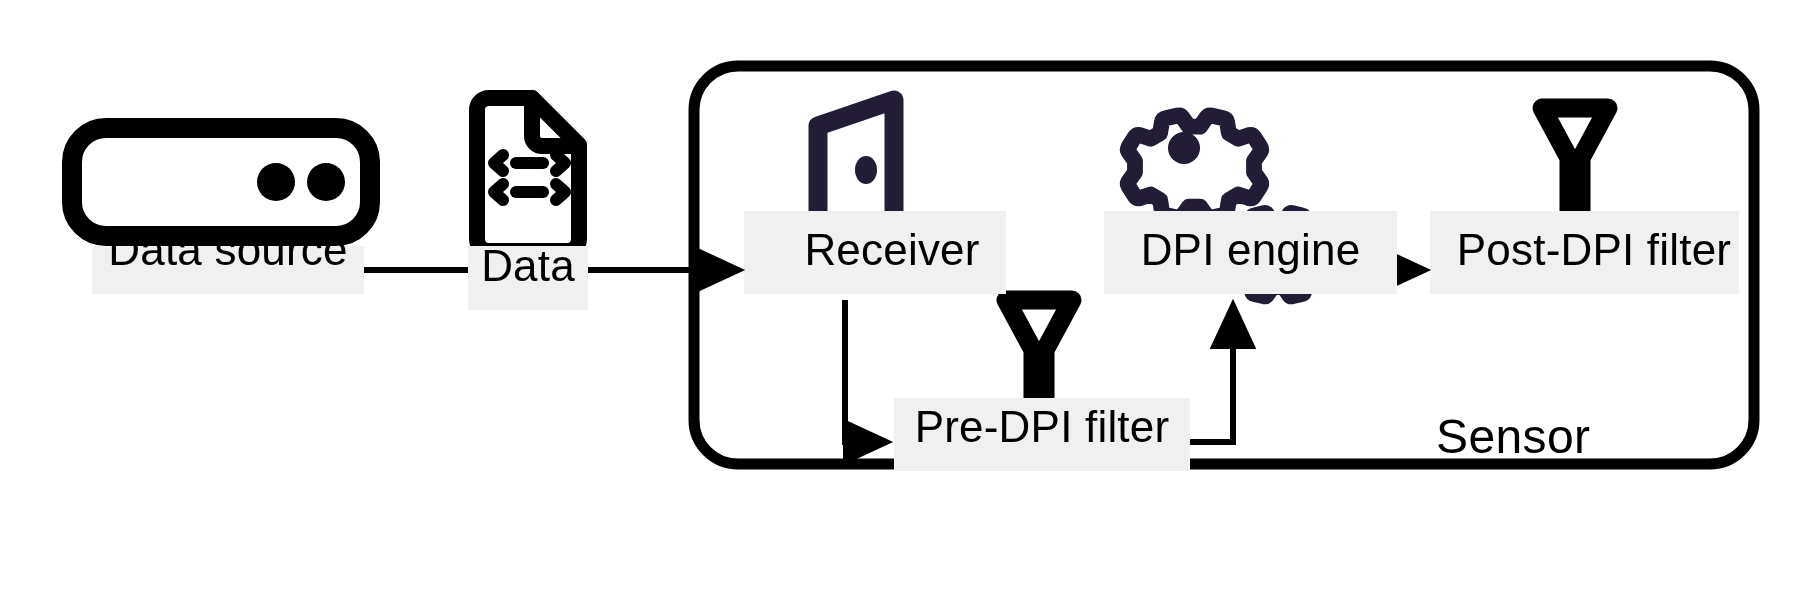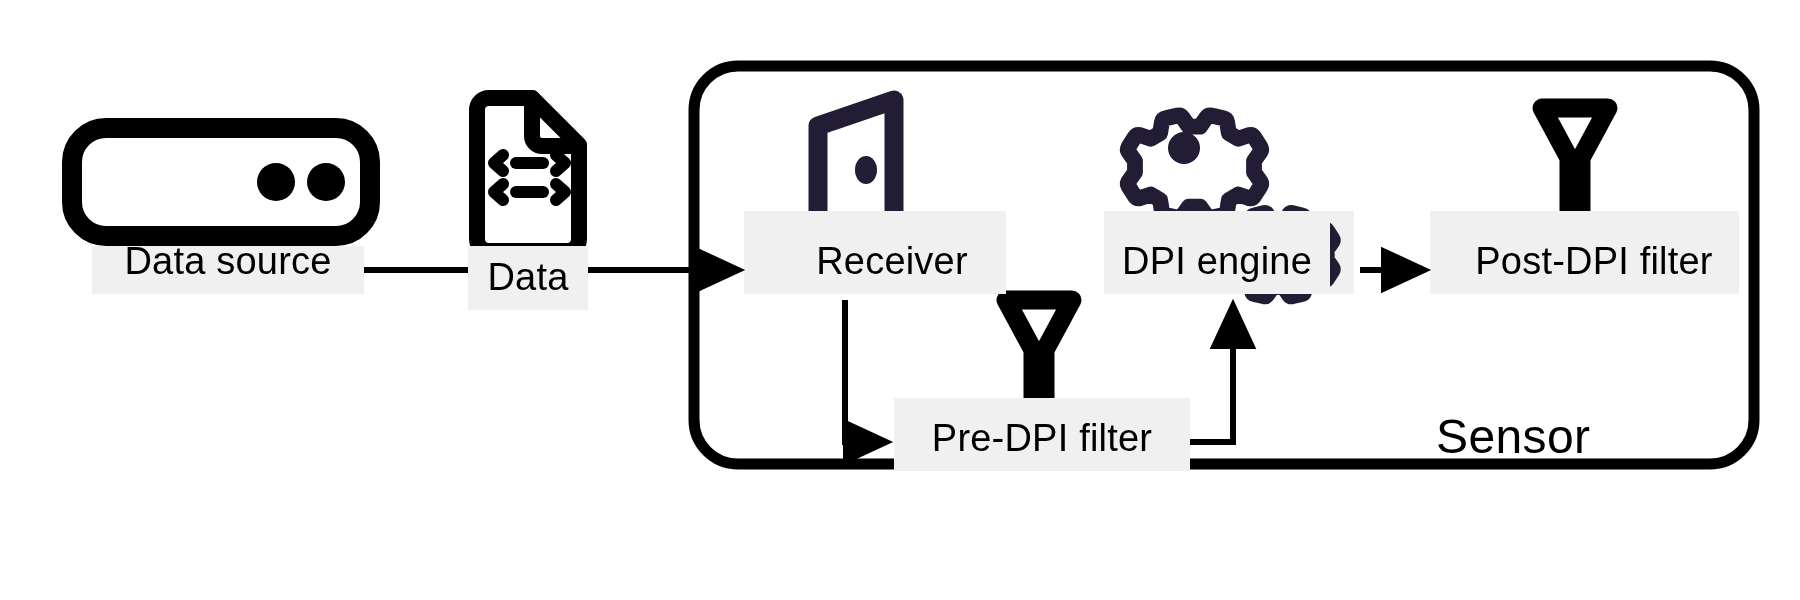--- a/index.html
+++ b/index.html
@@ -30,23 +30,23 @@
     font-family: "Liberation Sans", sans-serif;
     white-space: nowrap;
     color: #000000;
     line-height: 1;
   }
   .chip {
     background: #f0f0f0;
     display: flex;
     align-items: flex-end;
     justify-content: center;
-    padding-bottom: 14px;
+    padding-bottom: 22px;
     box-sizing: border-box;
-    font-size: 38px;
+    font-size: 44px;
     letter-spacing: 0.2px;
   }
   .plain {
     font-size: 48px;
     letter-spacing: 0.4px;
   }
 </style>
 </head>
 <body>
 
@@ -135,20 +135,20 @@
   </svg>
 
   <div class="lbl chip" style="left:92px; top:246px; width:272px; height:48px;">Data source</div>
 
   <div class="lbl chip" style="left:468px; top:246px; width:120px; height:64px;">Data</div>
 
   <div class="lbl chip" style="left:778px; top:211px; width:228px; height:83px;">Receiver</div>
 
   <div class="lbl chip" style="left:894px; top:398px; width:296px; height:73px;">Pre-DPI filter</div>
 
-  <div class="lbl chip" style="left:1104px; top:211px; width:226px; height:83px;">DPI engine</div>
+  <div class="lbl chip" style="left:1104px; top:211px; width:293px; height:83px;">DPI engine</div>
 
   <div class="lbl chip" style="left:1430px; top:211px; width:290px; height:83px;margin-left:19px;">Post-DPI filter</div>
 
 
   <div class="lbl plain" style="left:1436px; top:413px;">Sensor</div>
 
 </div>
 
 </body></html>

